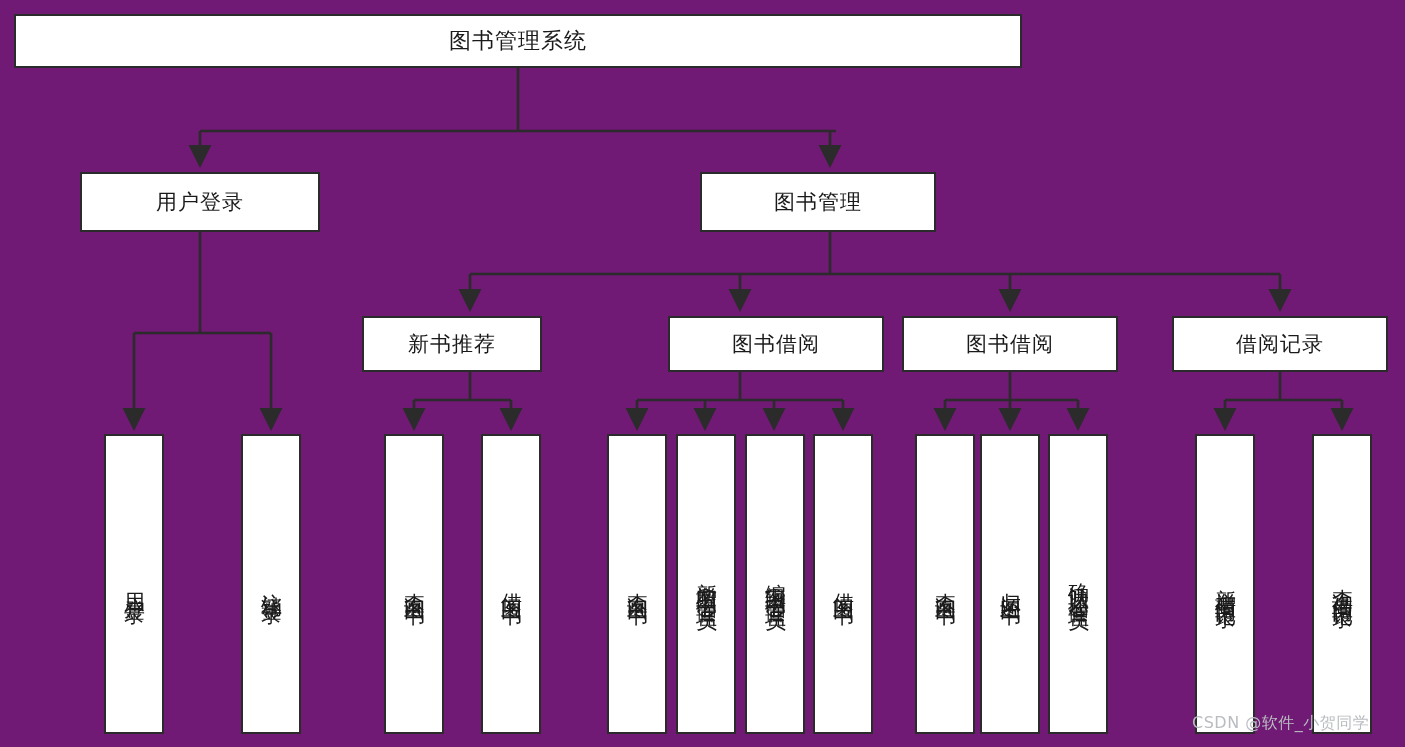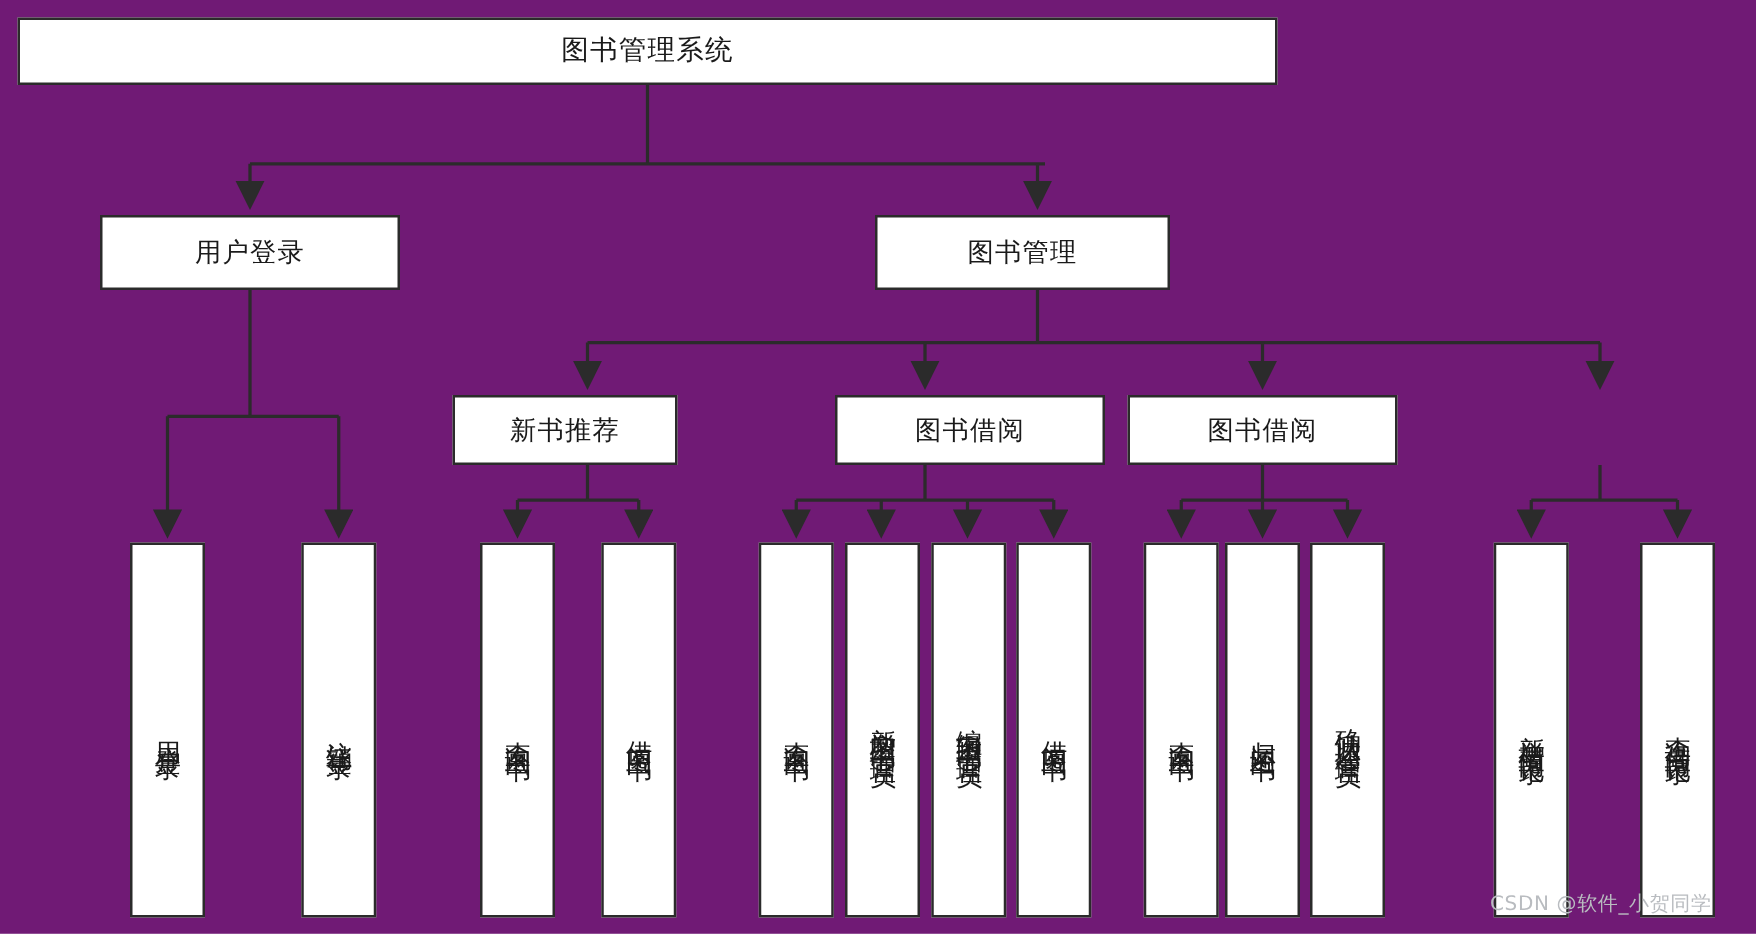--- a/index.html
+++ b/index.html
@@ -96,20 +96,21 @@
   </svg>
 
   <div class="node h root" style="left:14px;top:14px;width:1008px;height:54px;">图书管理系统</div>
 
   <div class="node h" style="left:80px;top:172px;width:240px;height:60px;">用户登录</div>
   <div class="node h" style="left:700px;top:172px;width:236px;height:60px;">图书管理</div>
 
   <div class="node h" style="left:362px;top:316px;width:180px;height:56px;">新书推荐</div>
   <div class="node h" style="left:668px;top:316px;width:216px;height:56px;">图书借阅</div>
   <div class="node h" style="left:902px;top:316px;width:216px;height:56px;">图书借阅</div>
+  <div class="node h" style="left:1172px;top:316px;width:216px;height:56px;">借阅记录</div>
 
   <div class="node v" style="left:104px;top:434px;width:60px;height:300px;">用户登录</div>
   <div class="node v" style="left:241px;top:434px;width:60px;height:300px;">注销登录</div>
 
   <div class="node v" style="left:384px;top:434px;width:60px;height:300px;">查询图书</div>
   <div class="node v" style="left:481px;top:434px;width:60px;height:300px;">借阅图书</div>
 
   <div class="node v" style="left:607px;top:434px;width:60px;height:300px;">查询图书</div>
   <div class="node v" style="left:676px;top:434px;width:60px;height:300px;">新增图书（管理员）</div>
   <div class="node v" style="left:745px;top:434px;width:60px;height:300px;">编辑图书（管理员）</div>

